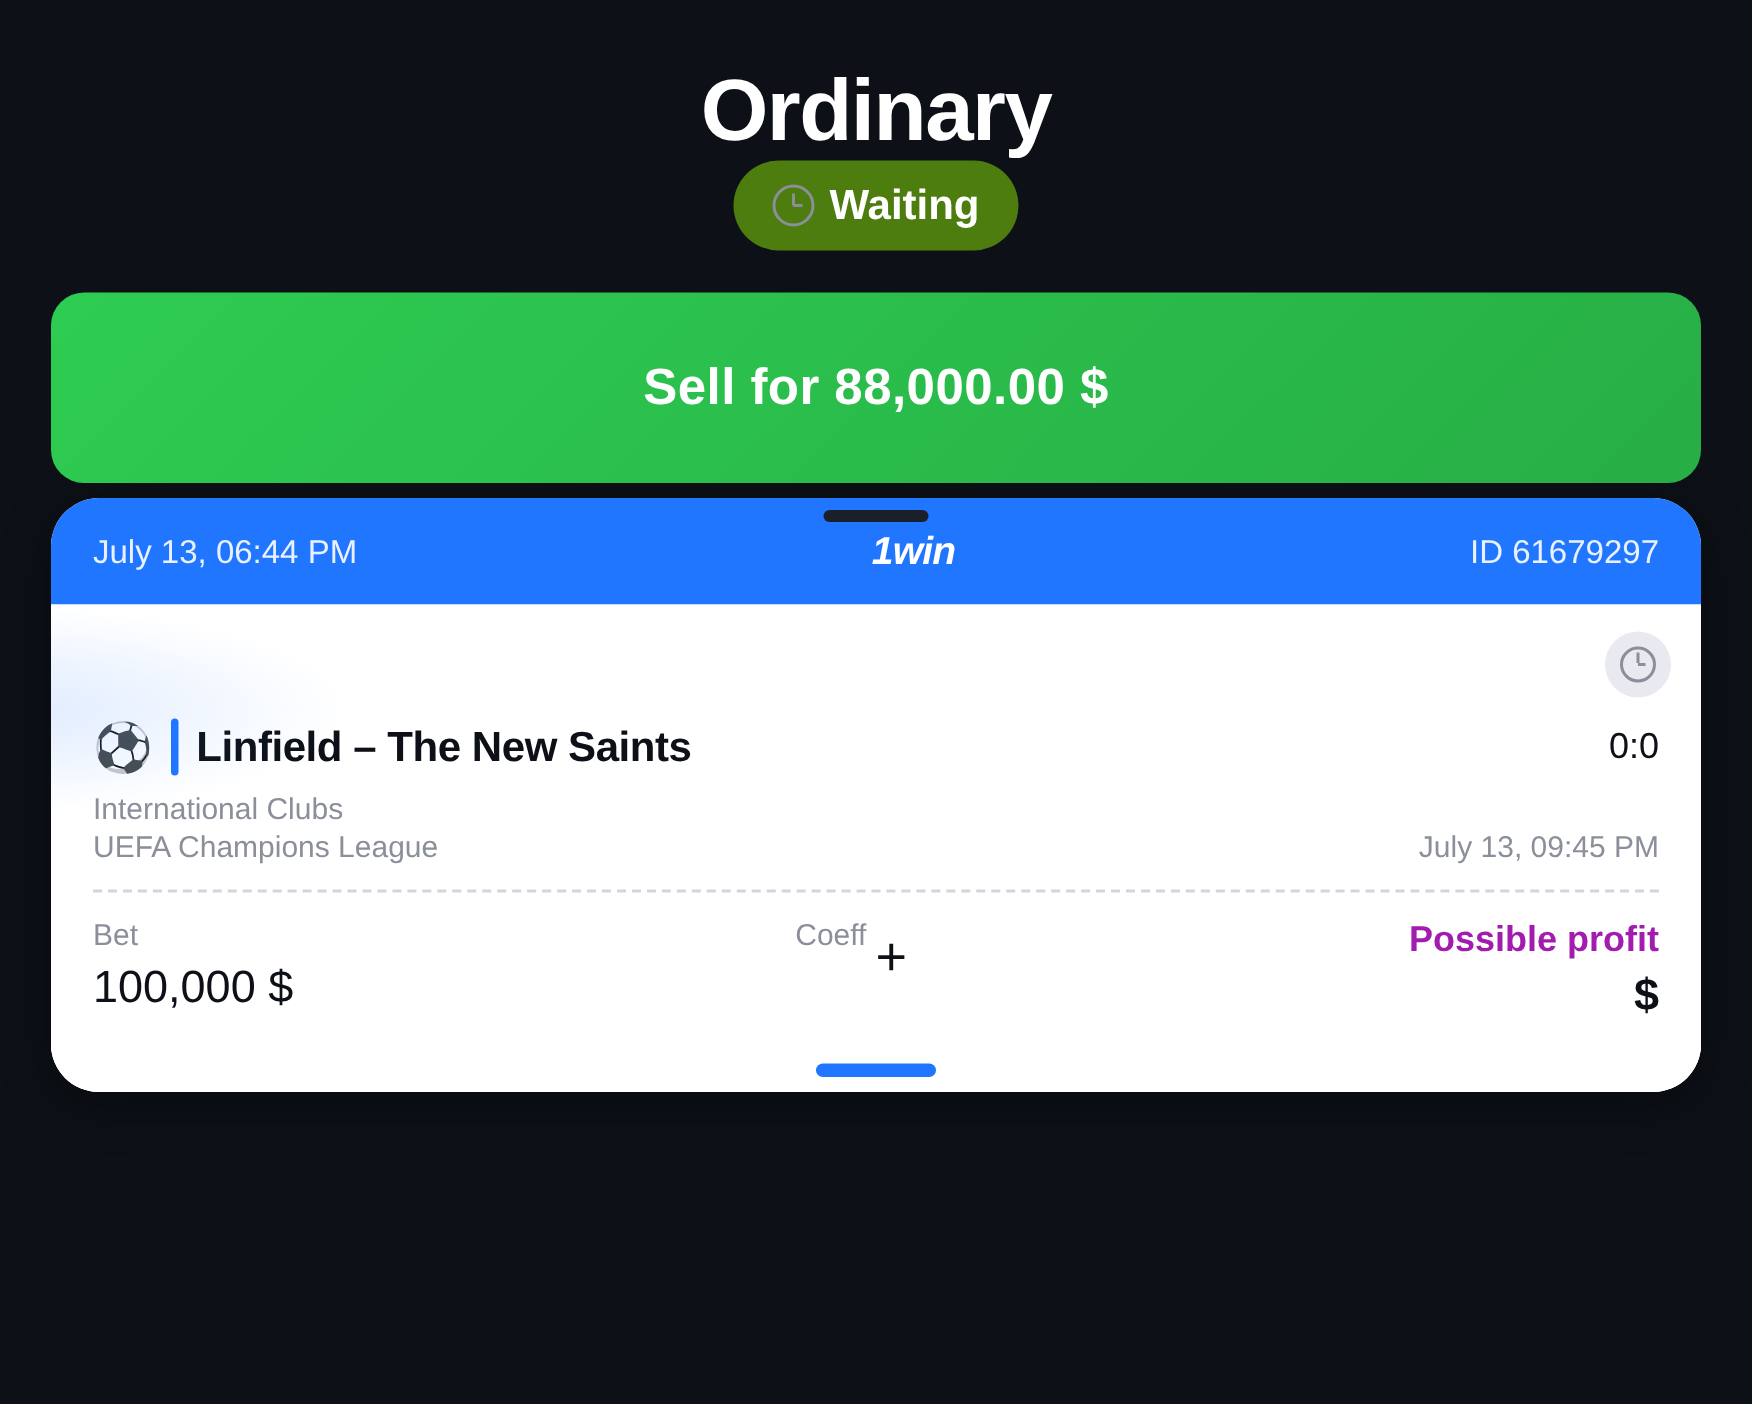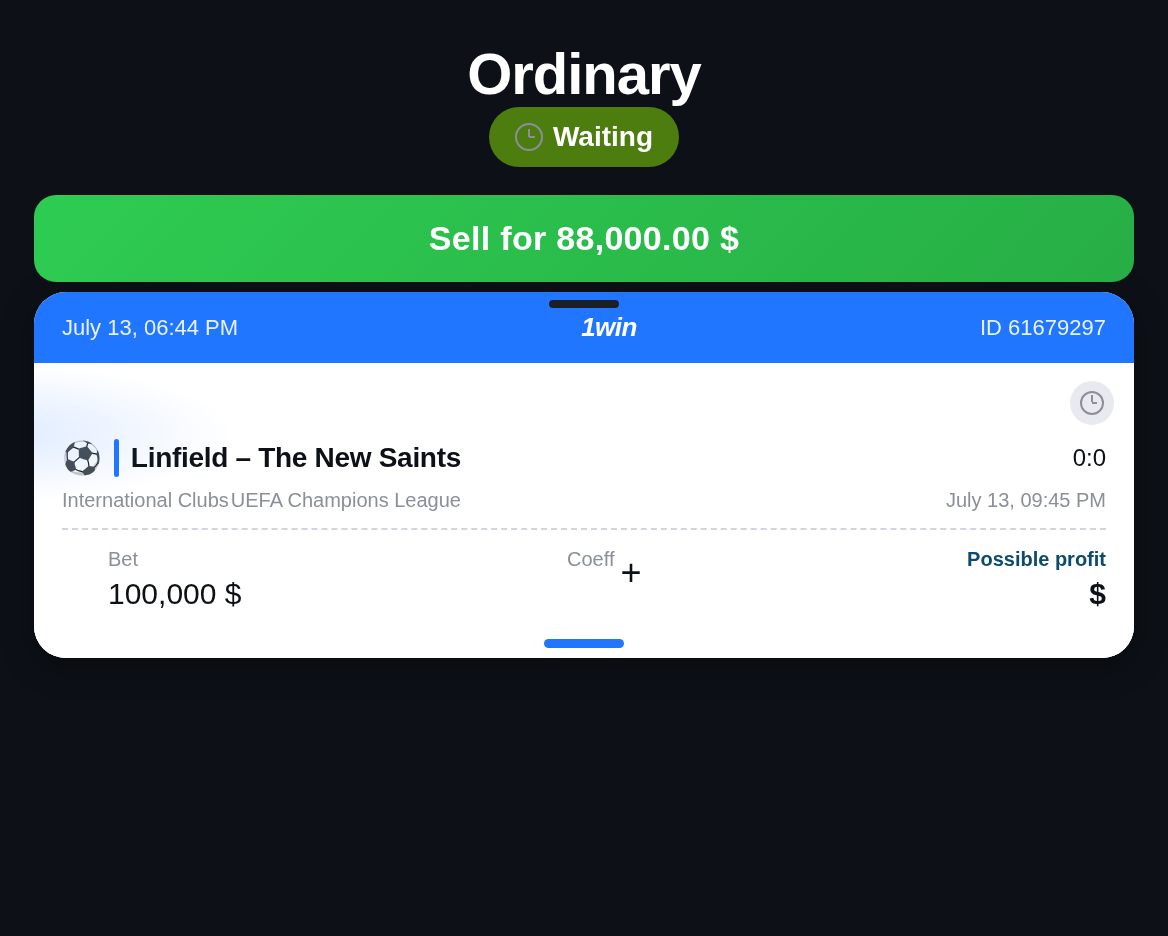--- a/index.html
+++ b/index.html
@@ -86,21 +86,21 @@
       font-weight: 600;
       color: #ffffff;
     }
 
     
     .sell-button {
       width: 100%;
       background: linear-gradient(135deg, #2ecc52, #27ae45);
       border: none;
       border-radius: 22px;
-      padding: 24px;
+      padding: 44px;
       text-align: center;
       cursor: pointer;
       margin-bottom: 18px;
     }
 
     .sell-button-text {
       font-size: 34px;
       font-weight: 700;
       color: #ffffff;
       letter-spacing: 0.3px;
@@ -268,21 +268,21 @@
     
     .league-row {
       display: flex;
       justify-content: space-between;
       align-items: flex-end;
       padding: 4px 28px 16px 28px;
     }
 
     .league-info {
       display: flex;
-      flex-direction: row;
+      flex-direction: column;
       gap: 2px;
     }
 
     .league-category {
       font-size: 20px;
       color: #8a8f9a;
       font-weight: 400;
     }
 
     .league-name {
@@ -309,21 +309,20 @@
       display: flex;
       justify-content: space-between;
       align-items: flex-start;
       padding: 18px 28px 14px 28px;
     }
 
     .bet-col {
       display: flex;
       flex-direction: column;
       gap: 6px;
-      margin-left: 46px;
     }
 
     .bet-label {
       font-size: 20px;
       color: #8a8f9a;
       font-weight: 400;
     }
 
     .bet-value {
       font-size: 30px;
@@ -352,23 +351,23 @@
     }
 
     .profit-col {
       display: flex;
       flex-direction: column;
       align-items: flex-end;
       gap: 6px;
     }
 
     .profit-label {
-      font-size: 20px;
+      font-size: 24px;
       font-weight: 800;
-      color: #0c4a6e;
+      color: #a21caf;
       text-align: right;
     }
 
     .profit-value {
       font-size: 30px;
       font-weight: 800;
       color: #0d1117;
       text-align: right;
     }
 

